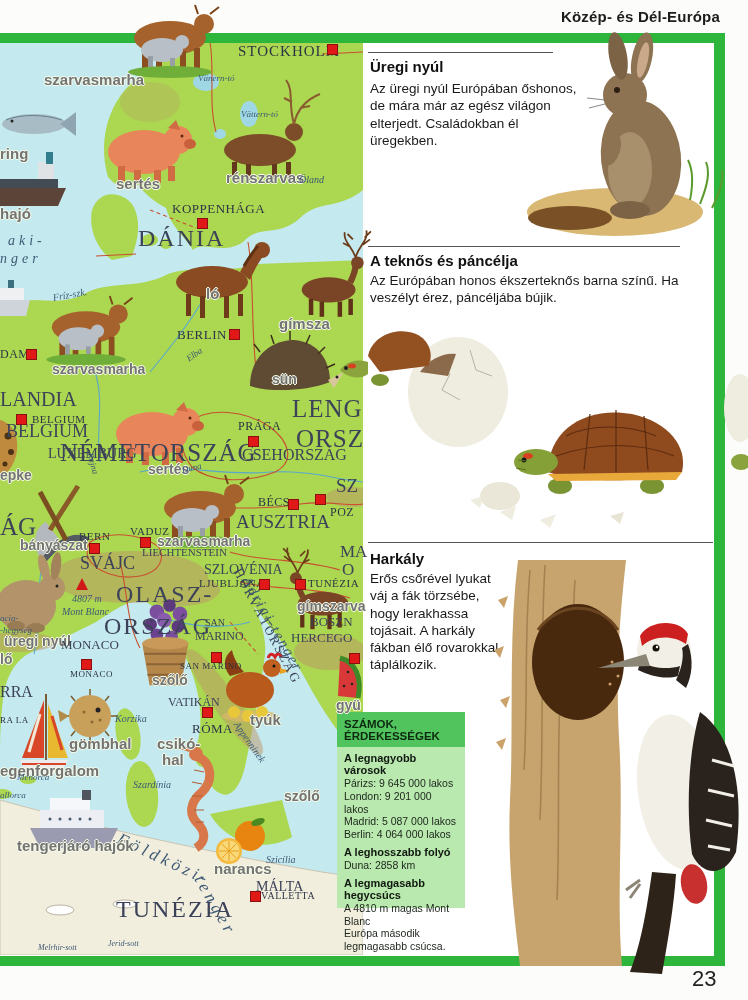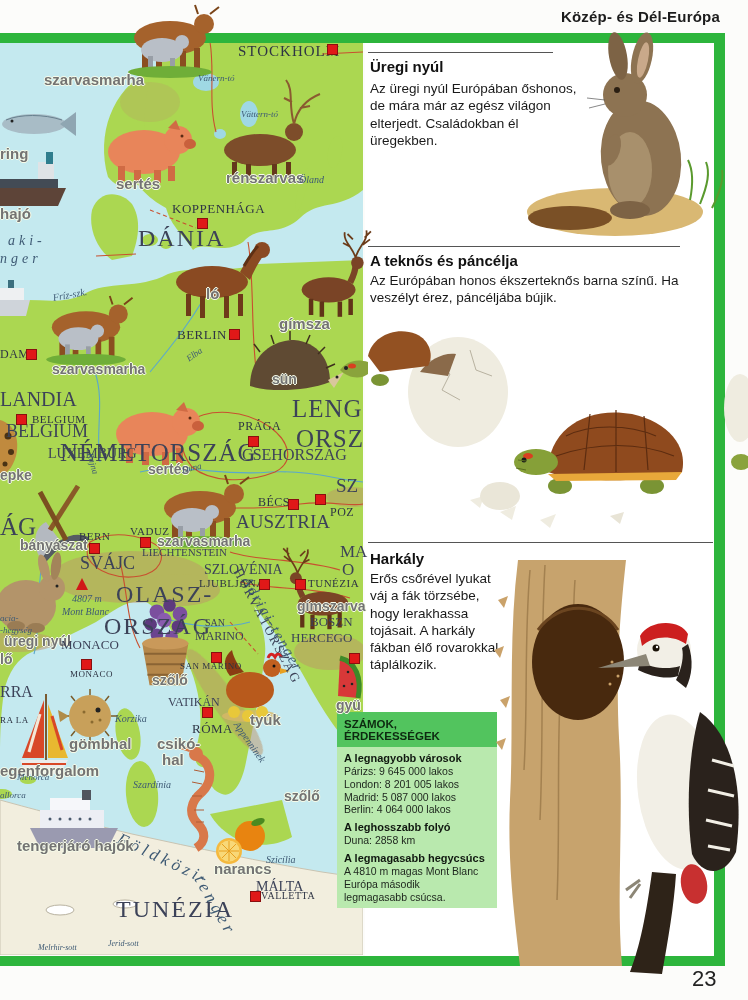--- a/index.html
+++ b/index.html
@@ -12,21 +12,21 @@
   .f-top{position:absolute;left:0;top:33px;width:725px;height:10px;background:#2db53c;z-index:2;}
   .f-right{position:absolute;left:714px;top:33px;width:11px;height:933px;background:#2db53c;z-index:2;}
   .f-bottom{position:absolute;left:0;top:956px;width:725px;height:10px;background:#2db53c;z-index:2;}
   
   .map{position:absolute;left:0;top:42px;width:363px;height:913px;overflow:hidden;z-index:1;background:#c4e9ef;}
   .panel{position:absolute;left:365px;top:43px;width:349px;height:913px;background:#fff;z-index:3;}
   .rule{position:absolute;height:1px;background:#555;z-index:3;}
   .sec-title{position:absolute;z-index:3;font-weight:700;font-size:15px;color:#111;}
   .sec-text{position:absolute;z-index:3;font-size:13.5px;line-height:1.28;color:#1a1a1a;}
   
-  .stats{position:absolute;left:337px;top:712px;width:160px;height:196px;background:#b9e9ae;z-index:4;}
+  .stats{position:absolute;left:337px;top:712px;width:128px;height:196px;background:#b9e9ae;z-index:4;}
   .stats-h{background:#52c45e;color:#0d2a10;font-weight:700;font-size:11.5px;padding:6px 7px 5px 7px;}
   .sg{padding:5px 7px 0 7px;}
   .sg-h{font-weight:700;font-size:11px;color:#101810;margin-bottom:1px;}
   .sg-l{font-size:10.5px;line-height:1.22;color:#1c241c;}
   
   .illus{position:absolute;left:0;top:0;z-index:5;pointer-events:none;}
   
   .labels{position:absolute;left:0;top:0;width:748px;height:1000px;z-index:6;pointer-events:none;}
   .ml{position:absolute;white-space:nowrap;line-height:1;}
   .ml.co{font-family:"Liberation Serif",serif;color:#3c4258;}
@@ -135,21 +135,21 @@
   <div class="rule" style="left:368px;top:542px;width:345px;"></div>
   <div class="sec-title" style="left:370px;top:550px;">Harkály</div>
   <div class="sec-text" style="left:370px;top:570px;width:140px;">Erős csőrével lyukat váj a fák törzsébe, hogy lerakhassa tojásait. A harkály fákban élő rovarokkal táplálkozik.</div>
 
   <div class="stats">
     <div class="stats-h">SZÁMOK, ÉRDEKESSÉGEK</div>
     <div>
         <div class="sg">
           <div class="sg-h">A legnagyobb városok</div>
           <div class="sg-l">Párizs: 9 645 000 lakos</div>
-          <div class="sg-l">London: 8 201 005 lakos</div>
+          <div class="sg-l">London: 9 201 000 lakos</div>
           <div class="sg-l">Madrid: 5 087 000 lakos</div>
           <div class="sg-l">Berlin: 4 064 000 lakos</div>
         </div>
         <div class="sg">
           <div class="sg-h">A leghosszabb folyó</div>
           <div class="sg-l">Duna: 2858 km</div>
         </div>
         <div class="sg">
           <div class="sg-h">A legmagasabb hegycsúcs</div>
           <div class="sg-l">A 4810 m magas Mont Blanc</div>

